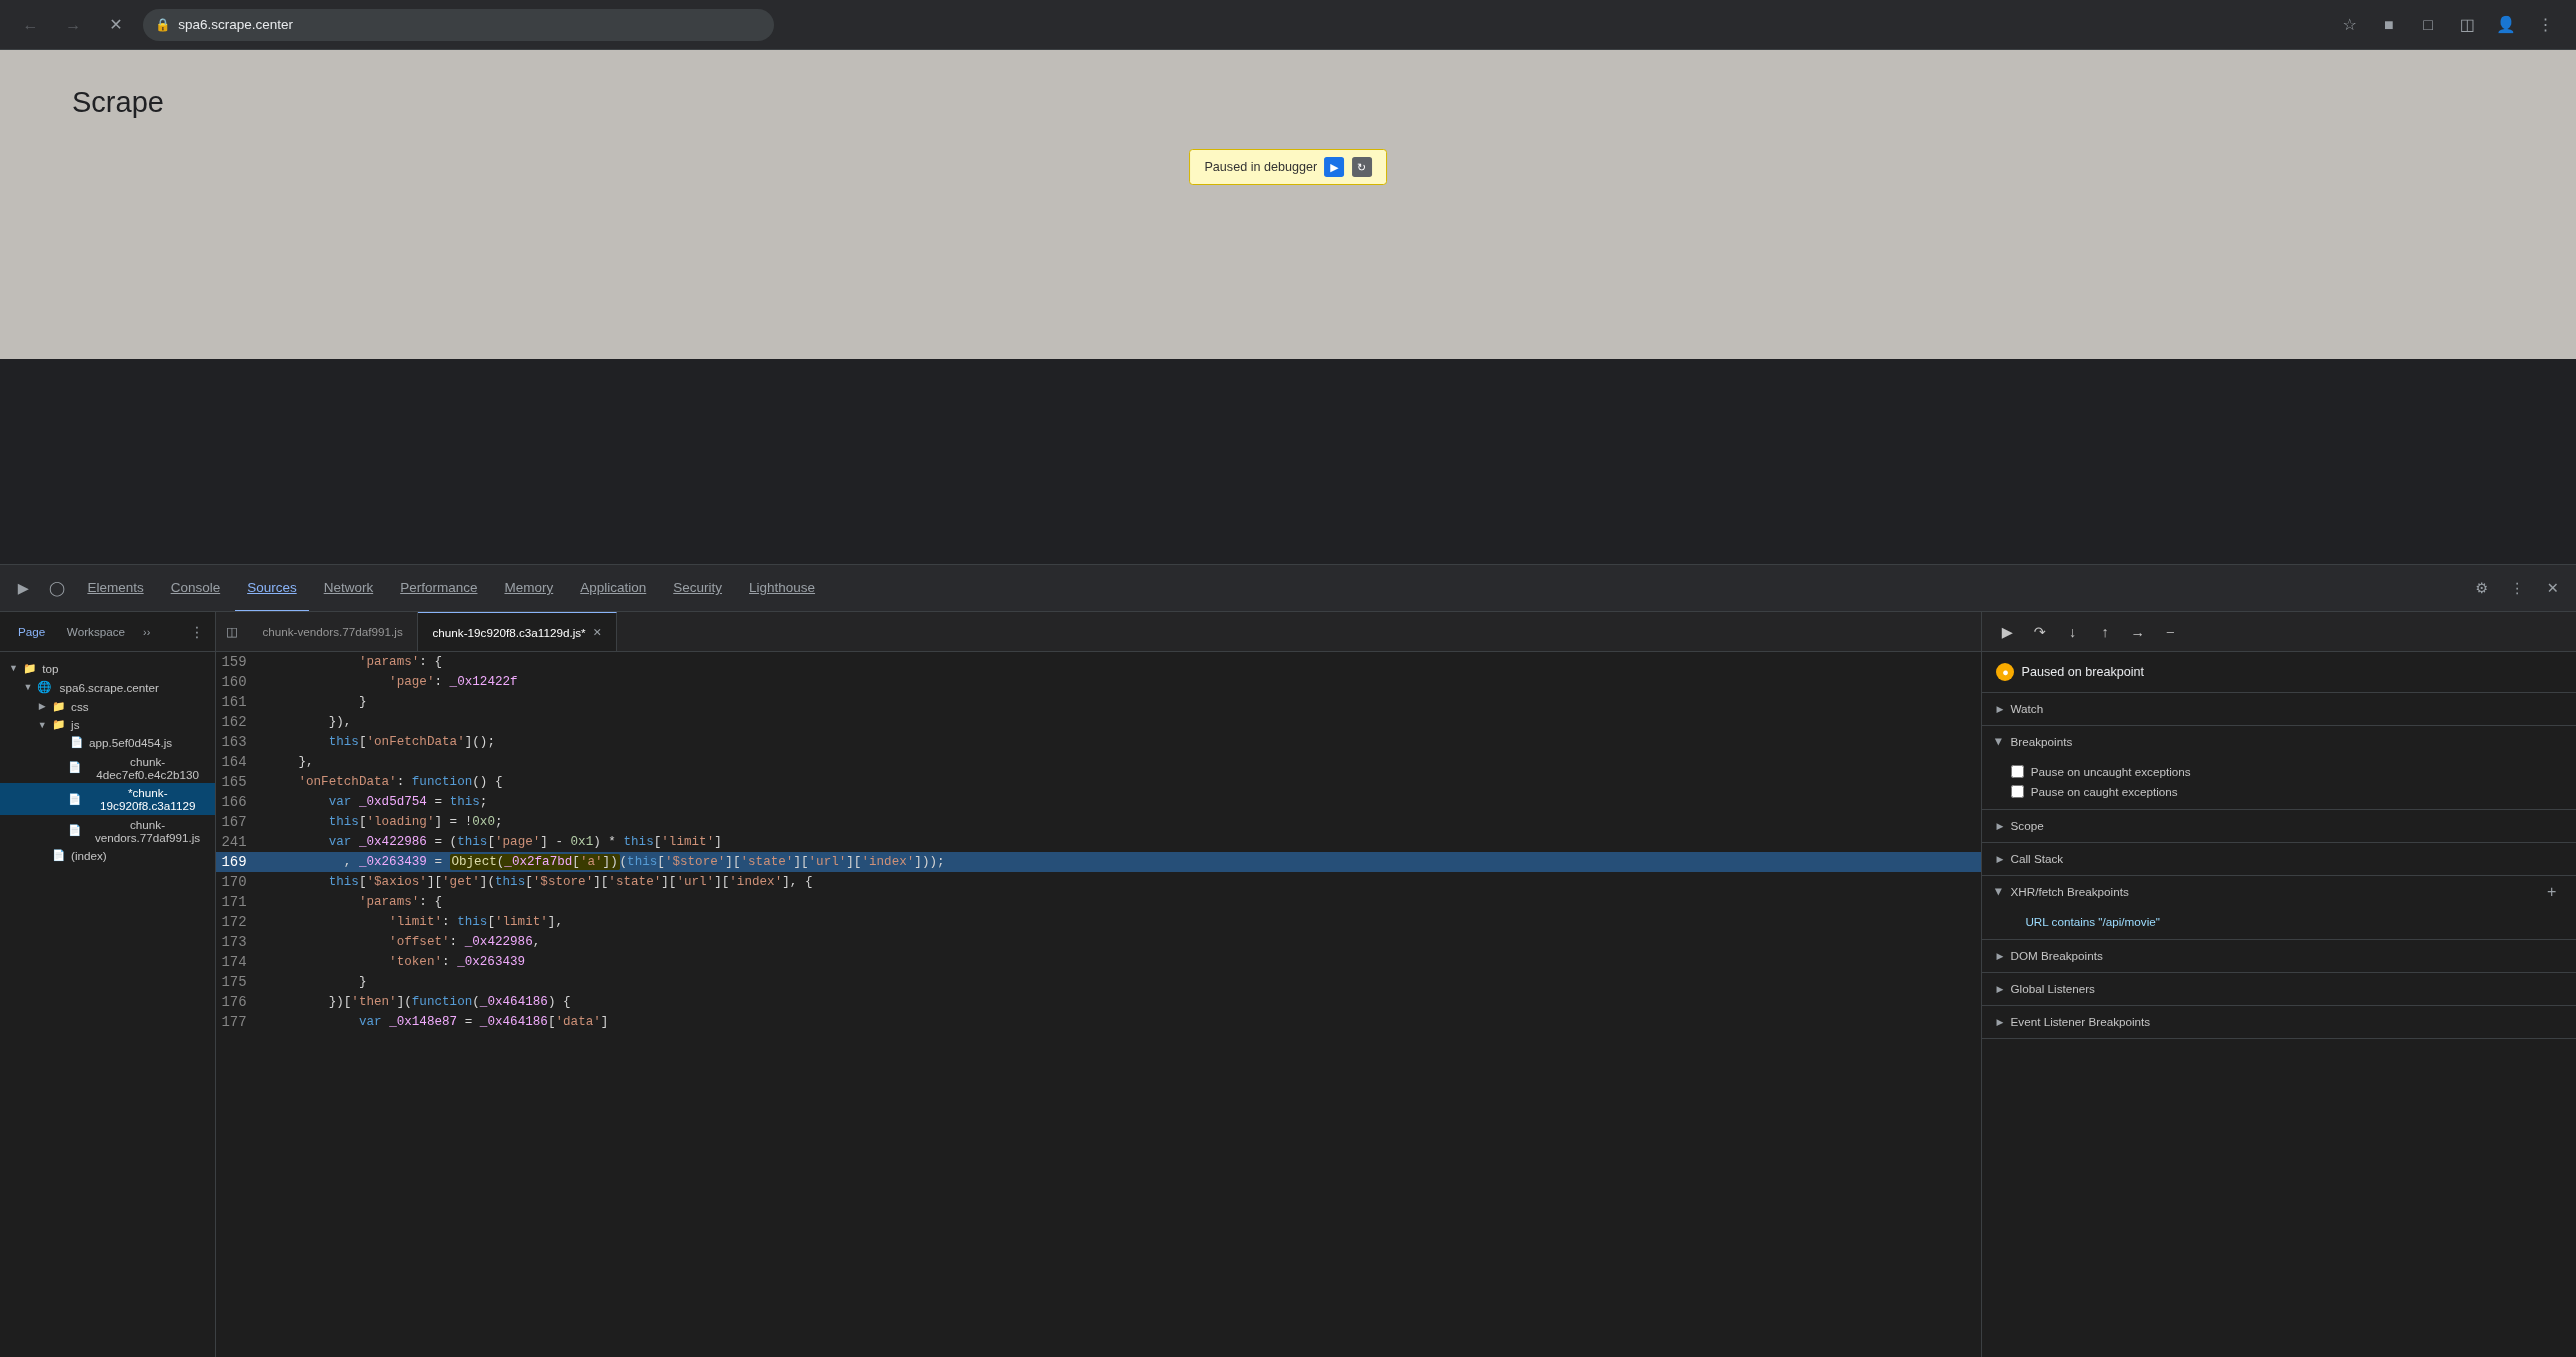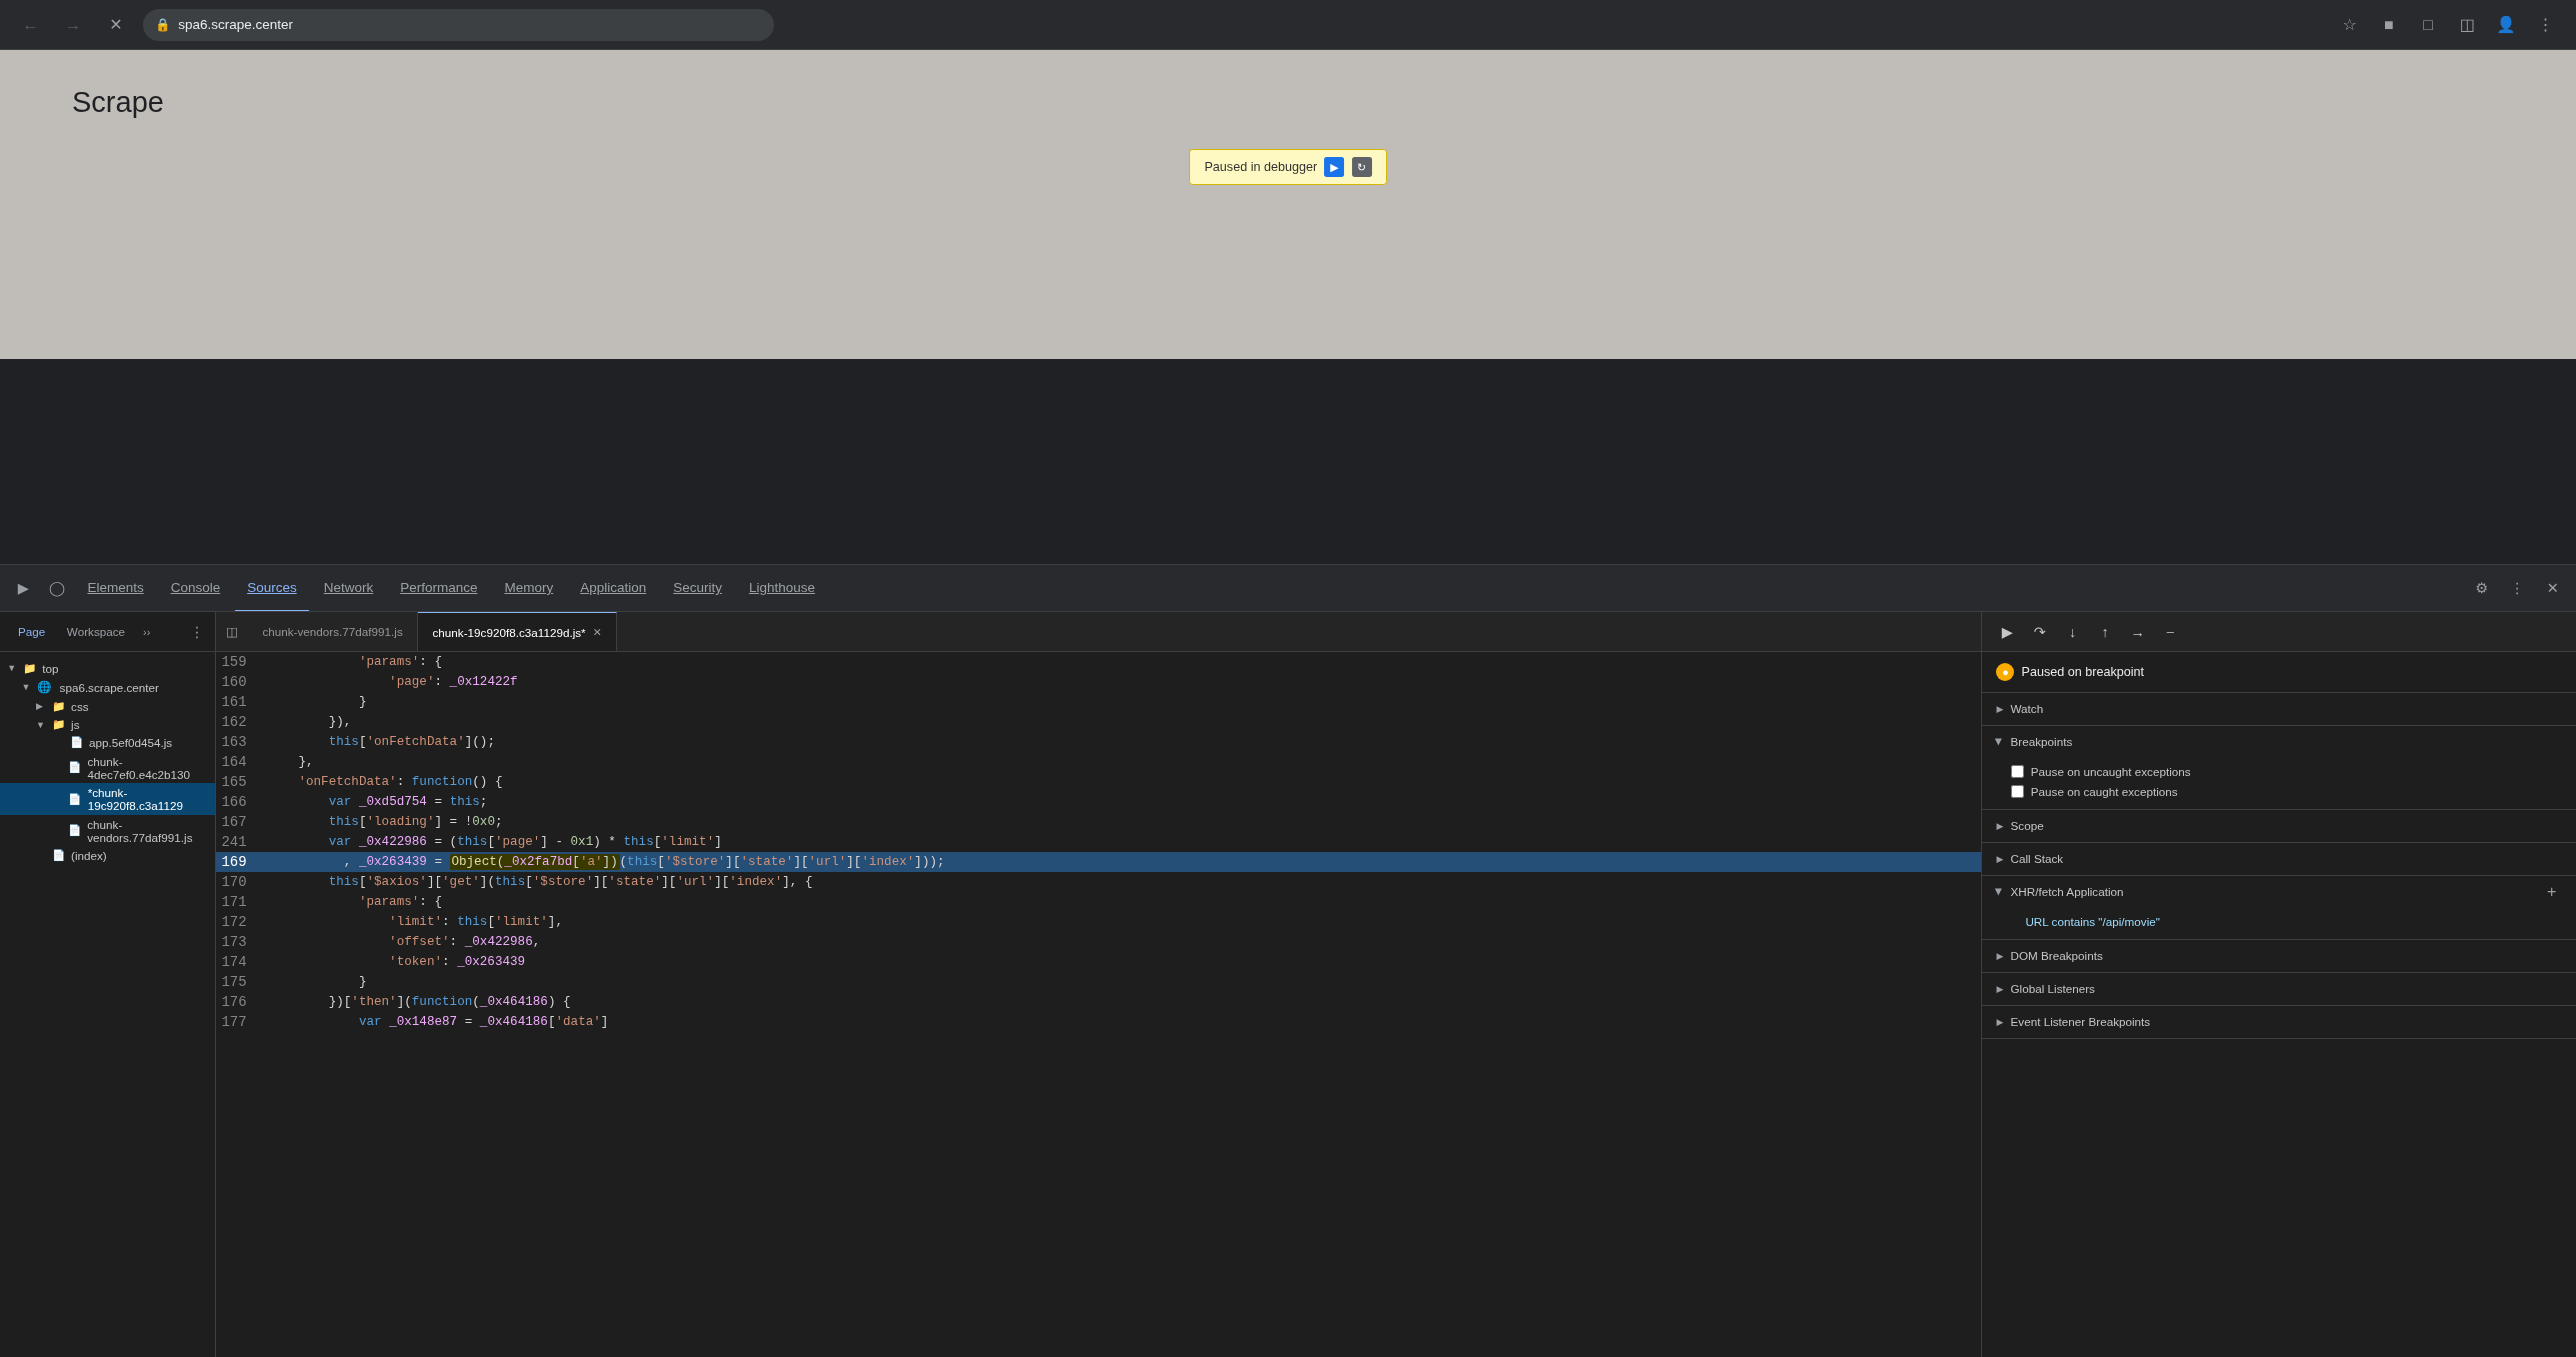--- a/index.html
+++ b/index.html
@@ -148,20 +148,21 @@
     }
 
     
     .sidebar {
       width: 216px;
       background: #1e1e1e;
       border-right: 0.9px solid #3c4043;
       display: flex;
       flex-direction: column;
       overflow: hidden;
+      text-align: center;
     }
     .sidebar-header {
       height: 40px;
       display: flex;
       align-items: center;
       padding: 0 10.8px;
       border-bottom: 0.9px solid #3c4043;
       gap: 7.2px;
     }
     .sidebar-header-tab {
@@ -647,21 +648,21 @@
         <div class="panel-section">
           <div class="panel-section-header">
             <span class="panel-section-arrow">▶</span>
             <span>Call Stack</span>
           </div>
         </div>
 
         <div class="panel-section">
           <div class="panel-section-header">
             <span class="panel-section-arrow open">▶</span>
-            <span>XHR/fetch Application</span>
+            <span>XHR/fetch Breakpoints</span>
             <div class="xhr-add-btn">+</div>
           </div>
           <div class="panel-section-content">
             <div class="breakpoint-url">URL contains "/api/movie"</div>
           </div>
         </div>
 
         <div class="panel-section">
           <div class="panel-section-header">
             <span class="panel-section-arrow">▶</span>

